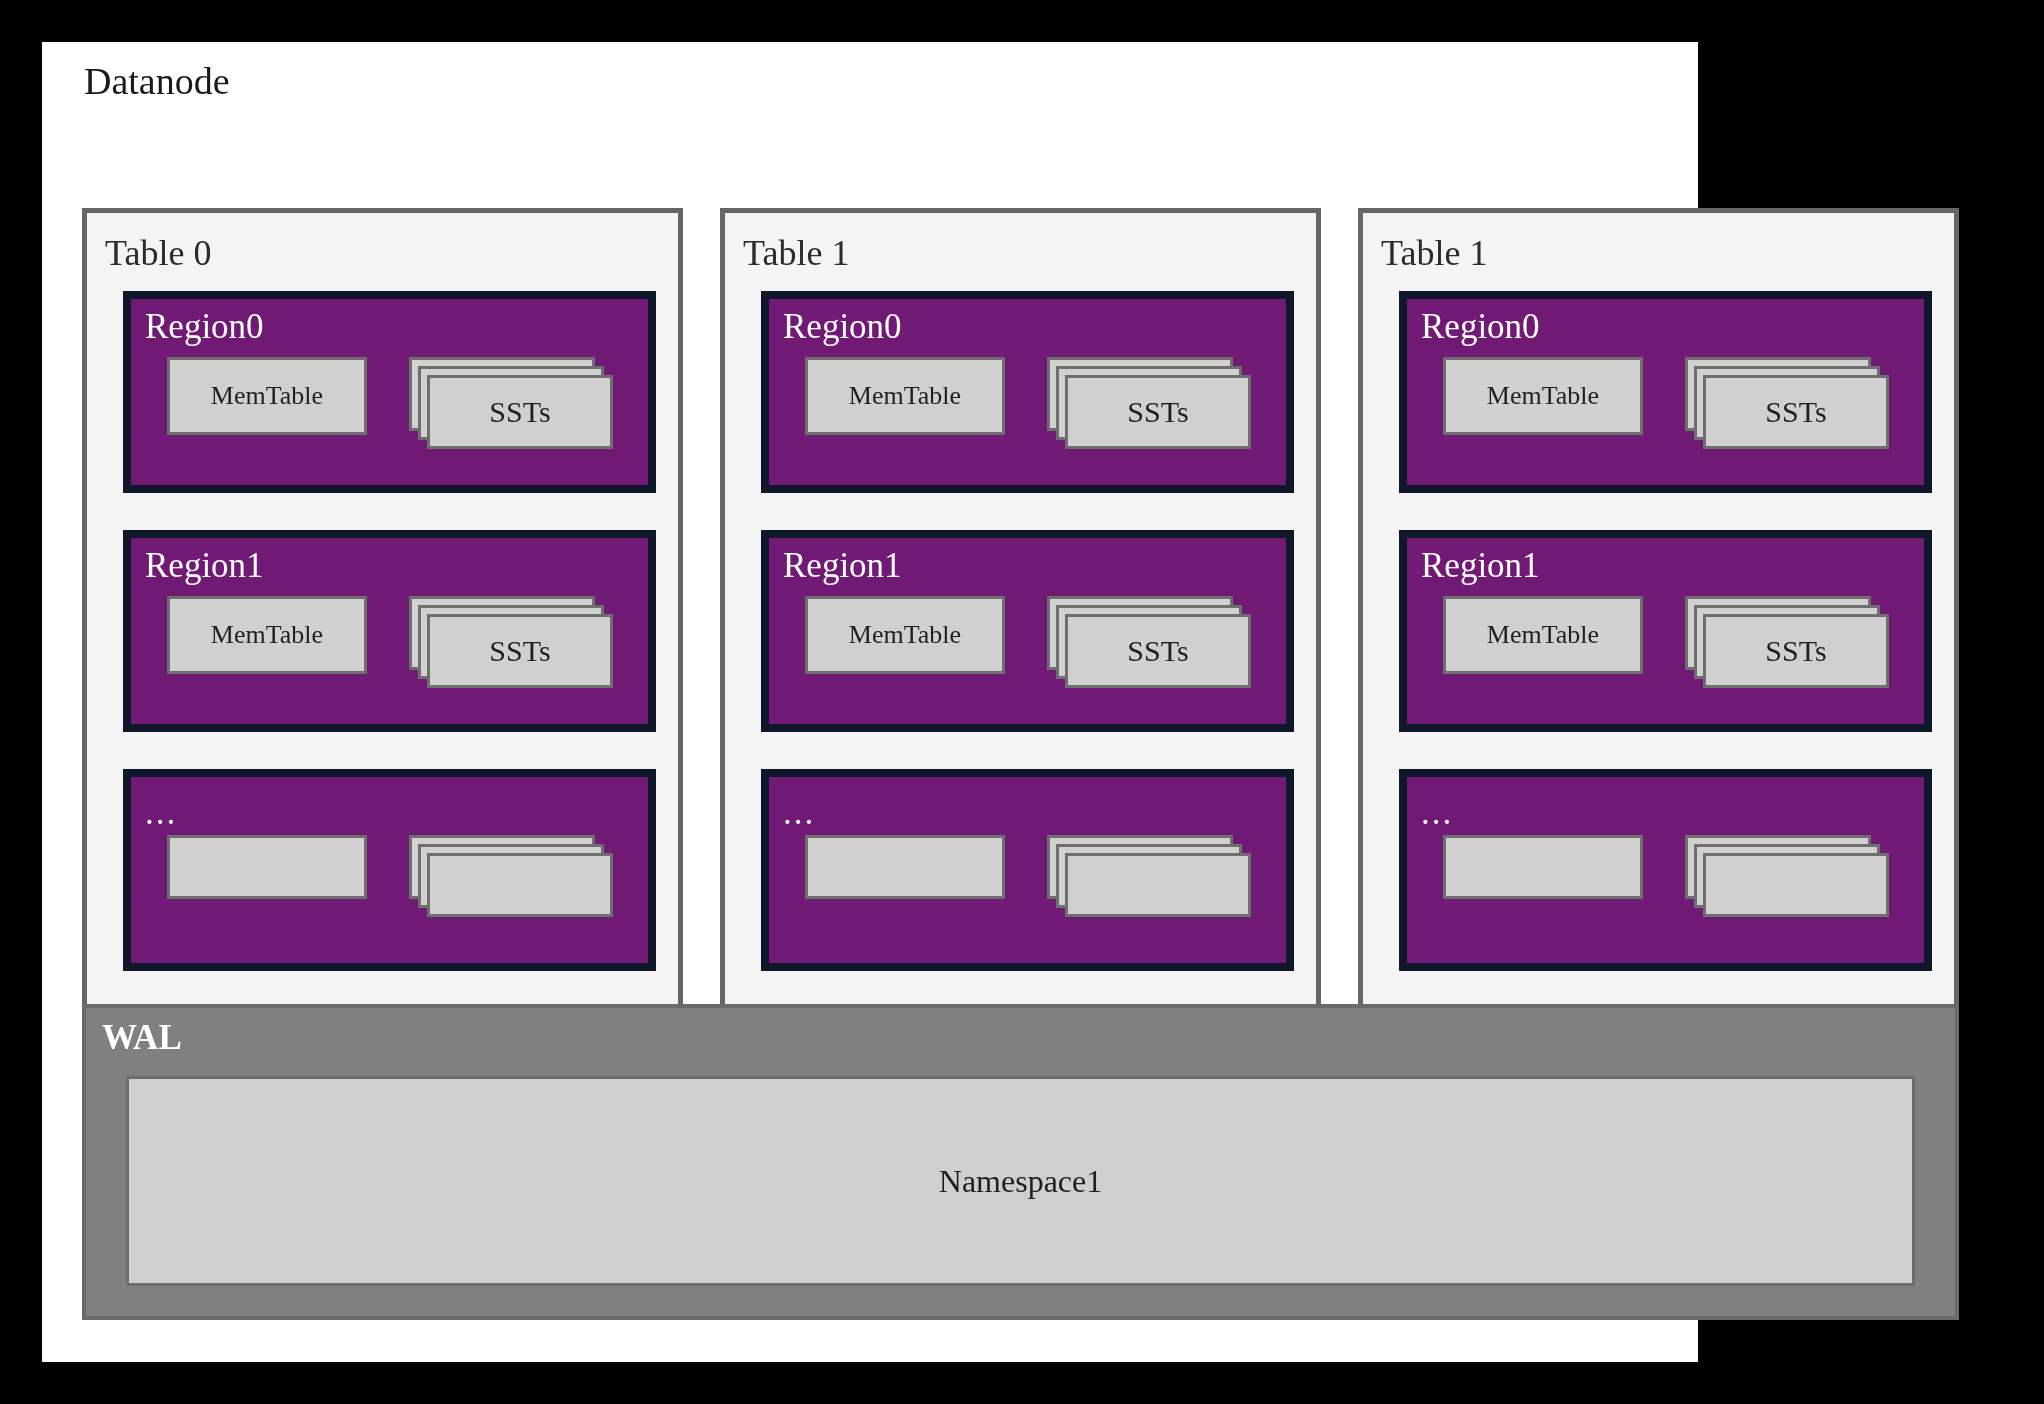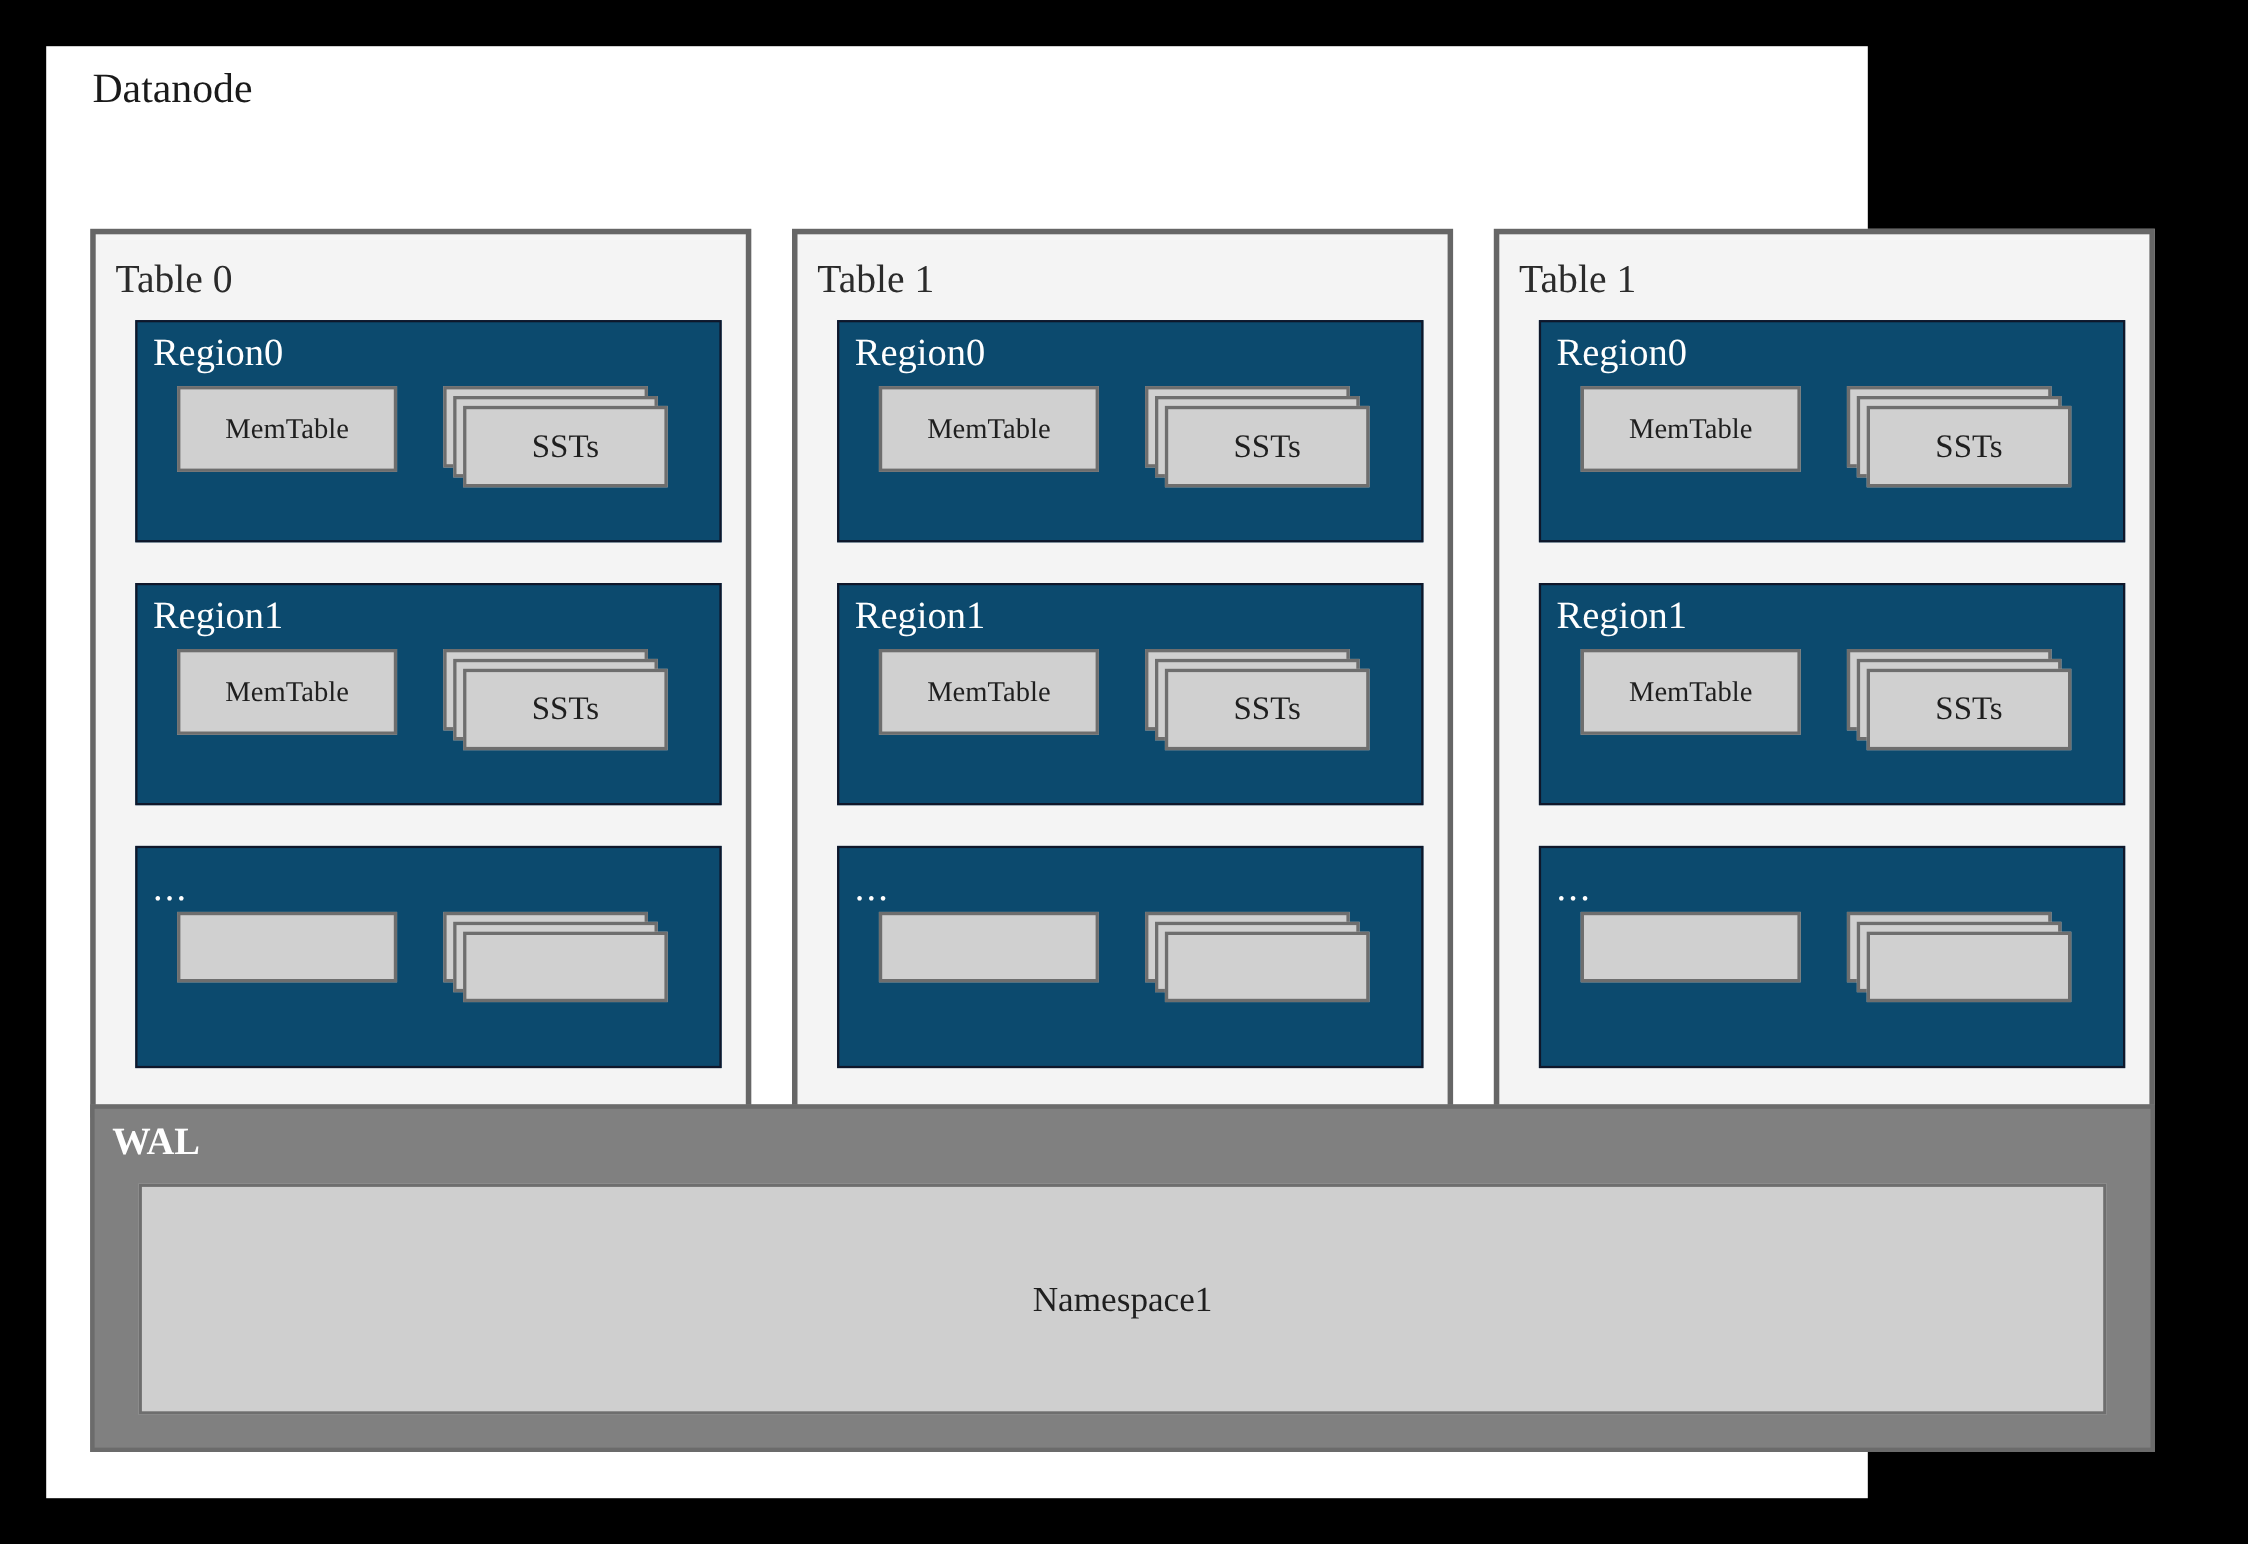--- a/index.html
+++ b/index.html
@@ -73,22 +73,22 @@
     top: 78px;
     bottom: 40px;
     display: flex;
     flex-direction: column;
     gap: 37px;
   }
 
   
   .region {
     flex: 1 1 0;
-    background: #0c4a6e;
-    border: 2px solid #0f172a;
+    background: #701a75;
+    border: 8px solid #0f172a;
     box-sizing: border-box;
     position: relative;
     padding-left: 48px;
   }
 
   .region-title {
     position: absolute;
     left: 14px;
     top: 10px;
     font-size: 35px;

